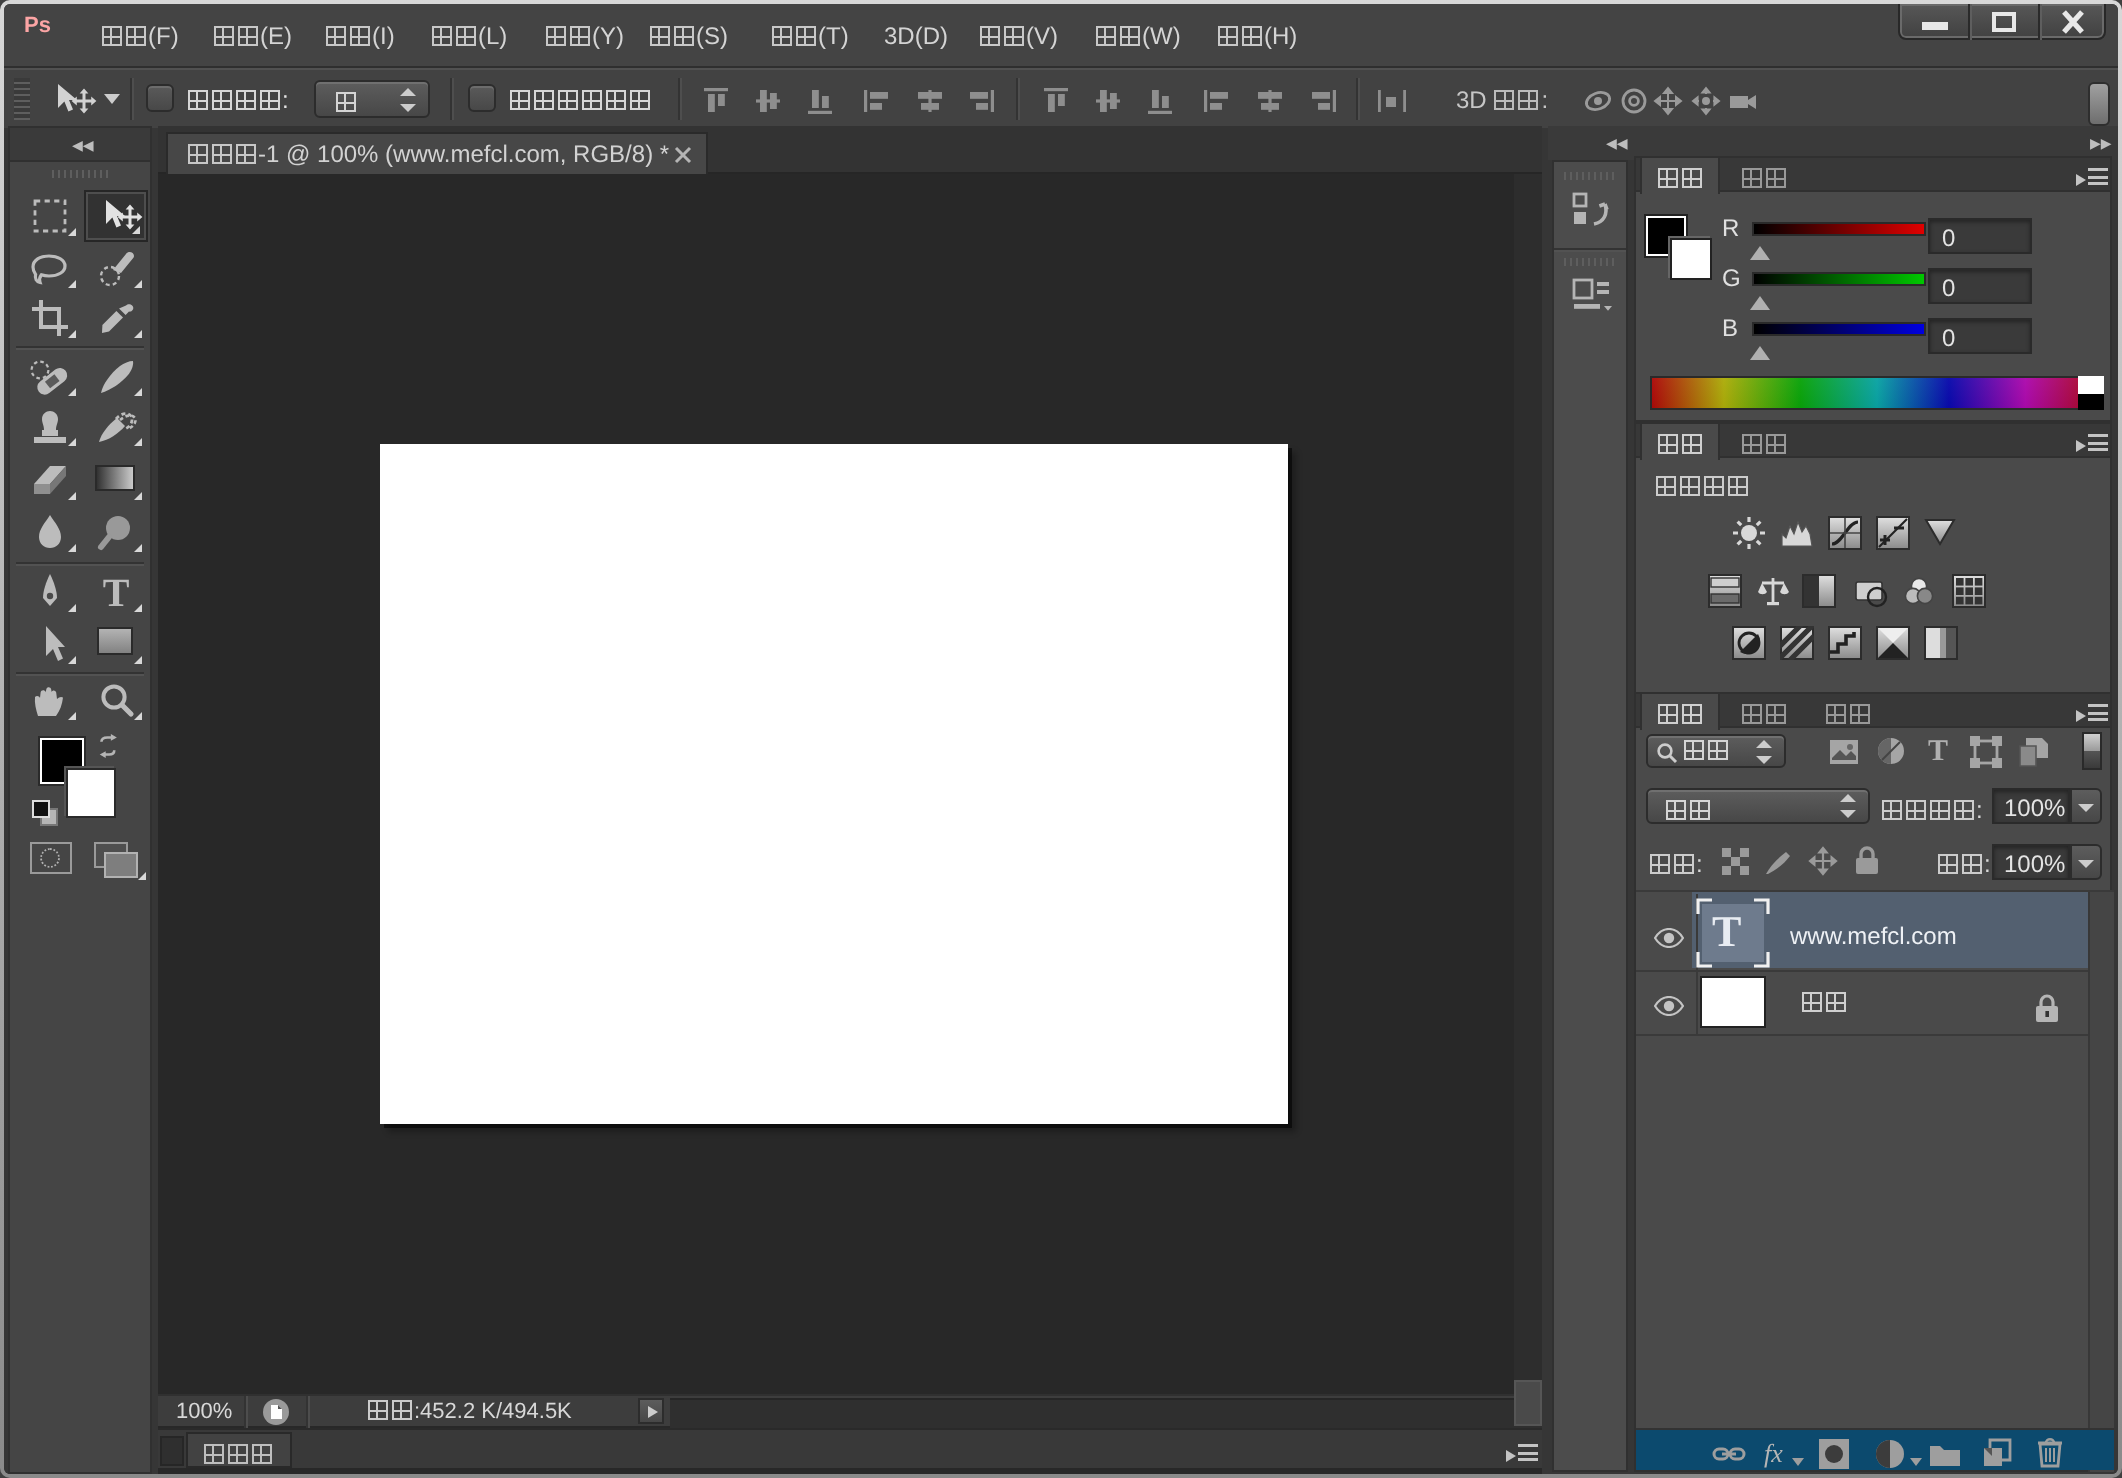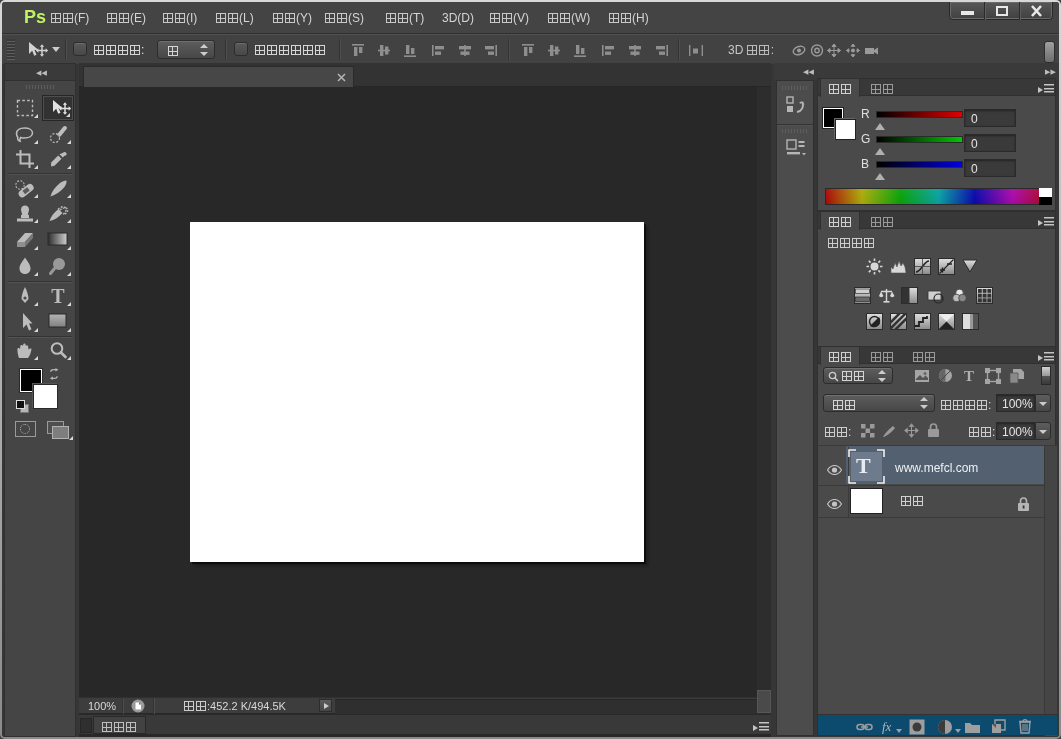--- a/index.html
+++ b/index.html
@@ -4,21 +4,21 @@
 html,body{margin:0;padding:0;width:1061px;height:739px;overflow:hidden;background:#404040;
 font-family:"Liberation Sans",sans-serif;-webkit-font-smoothing:antialiased;}
 *{box-sizing:border-box}
 .abs{position:absolute}
 .c{display:inline-block;box-sizing:border-box;width:10px;height:10px;margin:0 1.5px 0 .5px;border:1px solid currentColor;
 background:linear-gradient(currentColor,currentColor) 0 3.5px/8px 1px no-repeat,
 linear-gradient(currentColor,currentColor) 3.5px 0/1px 8px no-repeat;vertical-align:-1px;opacity:.92}
 #frame{position:absolute;left:0;top:0;width:1061px;height:739px;background:linear-gradient(#d8d8d8,#8a8a8a);border-radius:5px}
 #inner{position:absolute;left:2px;top:2px;width:1057px;height:735px;background:#404040;border-radius:3px;overflow:hidden}
 #title{position:absolute;left:0;top:0;width:1057px;height:31px;background:#444444;color:#d6d6d6;font-size:12px}
-#pslogo{position:absolute;left:22px;top:5px;color:#bef264;font-weight:bold;font-size:18px}
+#pslogo{position:absolute;left:10px;top:5px;color:#fca5a5;font-weight:bold;font-size:11px}
 .menu{position:absolute;top:9px;color:#d4d4d4}
 #winbtns{position:absolute;left:947px;top:-1px;width:104px;height:19px;background:linear-gradient(#575757,#414141);
 border:1px solid #282828;border-radius:0 0 4px 4px;box-shadow:inset 0 0 0 1px #6a6a6a}
 #winbtns .sep{position:absolute;top:0px;width:1px;height:18px;background:#2a2a2a;box-shadow:1px 0 0 #5e5e5e}
 #opts{position:absolute;left:0;top:31px;width:1057px;height:31px;background:#424242;border-top:1px solid #2f2f2f;
 box-shadow:inset 0 1px 0 #515151;color:#dcdcdc;font-size:12px}
 .vsep{position:absolute;top:5px;width:1px;height:21px;background:#333;box-shadow:1px 0 0 #4e4e4e}
 .chk{position:absolute;width:14px;height:14px;background:linear-gradient(#5a5a5a,#484848);border:1px solid #2c2c2c;border-radius:3px;box-shadow:inset 0 1px 0 #6c6c6c}
 .combo{position:absolute;background:linear-gradient(#5d5d5d,#474747);border:1px solid #2c2c2c;border-radius:3px;box-shadow:inset 0 1px 0 #707070;color:#e0e0e0;font-size:12px}
 .updn{position:absolute;right:5px;top:50%;margin-top:-6px;width:9px;height:12px}
@@ -342,20 +342,21 @@
           <div class="abs" style="left:3.5px;top:1.5px;width:10px;height:10px;border-radius:50%;border:1.2px dotted #b2b2b2"></div>
         </div>
 <div class="abs" style="left:42px;top:357px;width:17px;height:13px;border:1.5px solid #9a9a9a;background:#4f4f4f"></div>
 <div class="abs" style="left:47px;top:362px;width:17px;height:13px;border:1.5px solid #b2b2b2;background:#7e7e7e"></div>
 <div class="fly" style="left:64px;top:372px"></div>
 </div>
 
 <div id="docarea" class="abs" style="left:77px;top:61px;width:692px;height:674px;background:#282828">
 <div class="abs" style="left:0;top:0;width:692px;height:24px;background:#333;border-bottom:1px solid #262626"></div>
 <div class="abs" style="left:4px;top:3px;width:271px;height:21px;background:#474747;border:1px solid #2a2a2a;border-bottom:none;color:#d2d2d2;font-size:12px">
+ <span class="abs" style="left:9px;top:3px"><i class="c"></i><i class="c"></i><i class="c"></i>-1 @ 100% (www.mefcl.com, RGB/8) *</span>
  <svg class="abs" style="left:253px;top:6px" width="9" height="9">
             <path d="M1 1 L8 8 M8 1 L1 8" stroke="#b5b5b5" stroke-width="1.5"></path>
           </svg>
 </div>
 <div class="abs" style="left:111px;top:159px;width:454px;height:340px;background:#fff;box-shadow:2px 2px 0 rgba(0,0,0,.55),4px 4px 3px rgba(0,0,0,.28)"></div>
 <div class="abs" style="left:678px;top:24px;width:14px;height:610px;background:#2d2d2d"></div>
 <div class="abs" style="left:0;top:634px;width:692px;height:16px;background:#3d3d3d;border-top:1px solid #303030;color:#d8d8d8;font-size:11px">
  <span class="abs" style="left:9px;top:2px">100%</span>
  <div class="abs" style="left:43px;top:0;width:1px;height:16px;background:#333;box-shadow:1px 0 0 #4d4d4d"></div>
  <svg class="abs" style="left:52px;top:1px" width="14" height="14">

